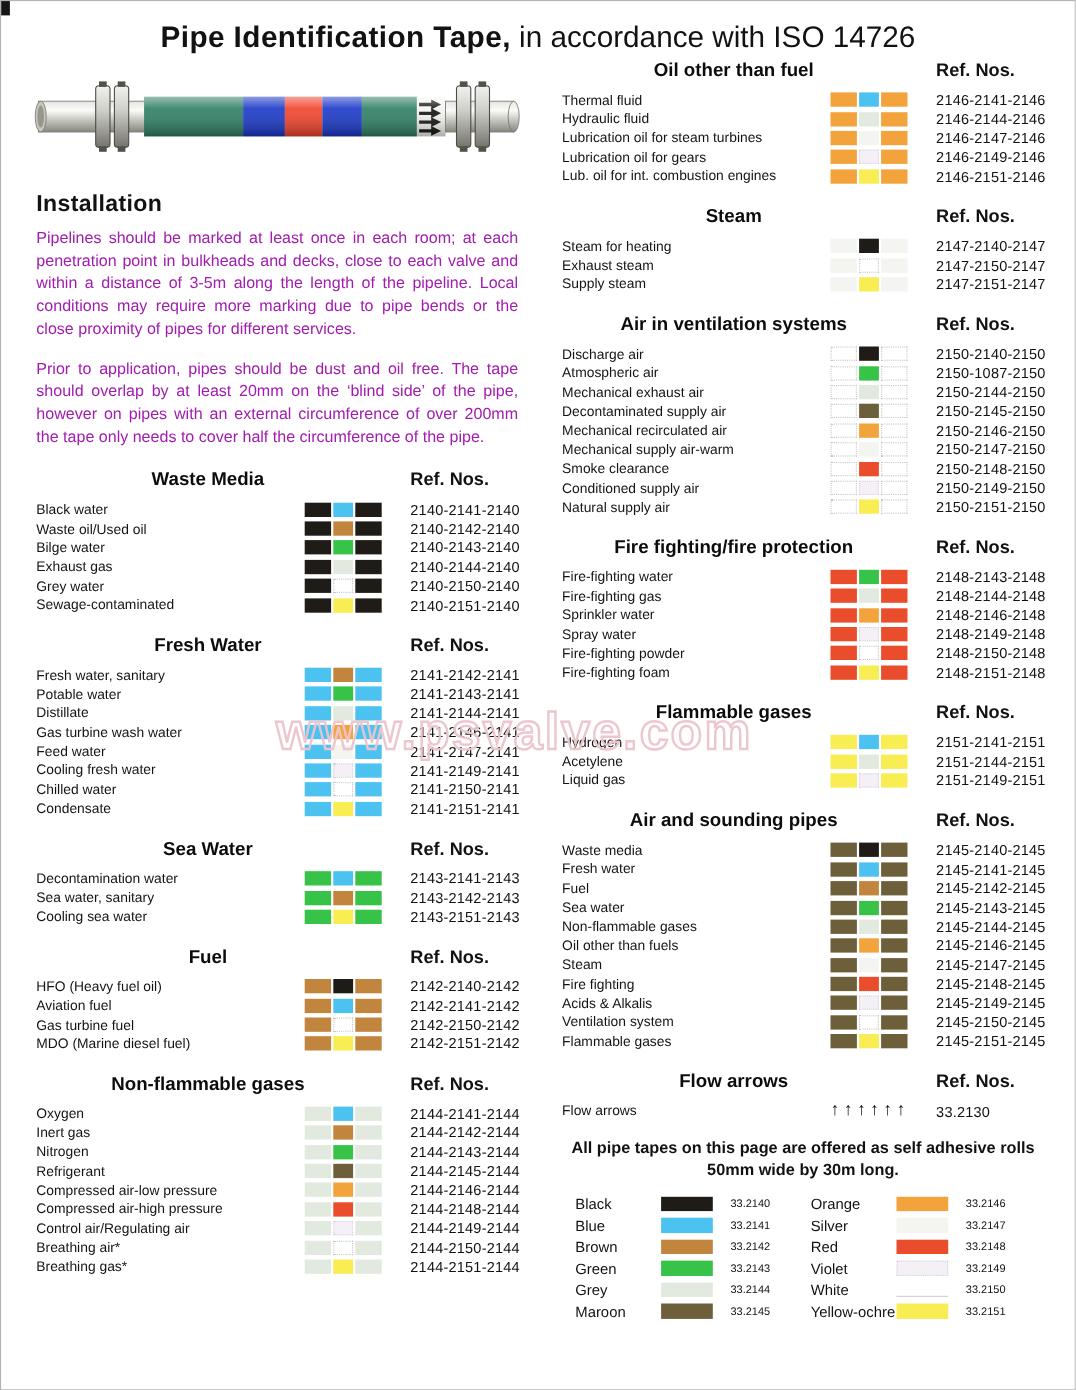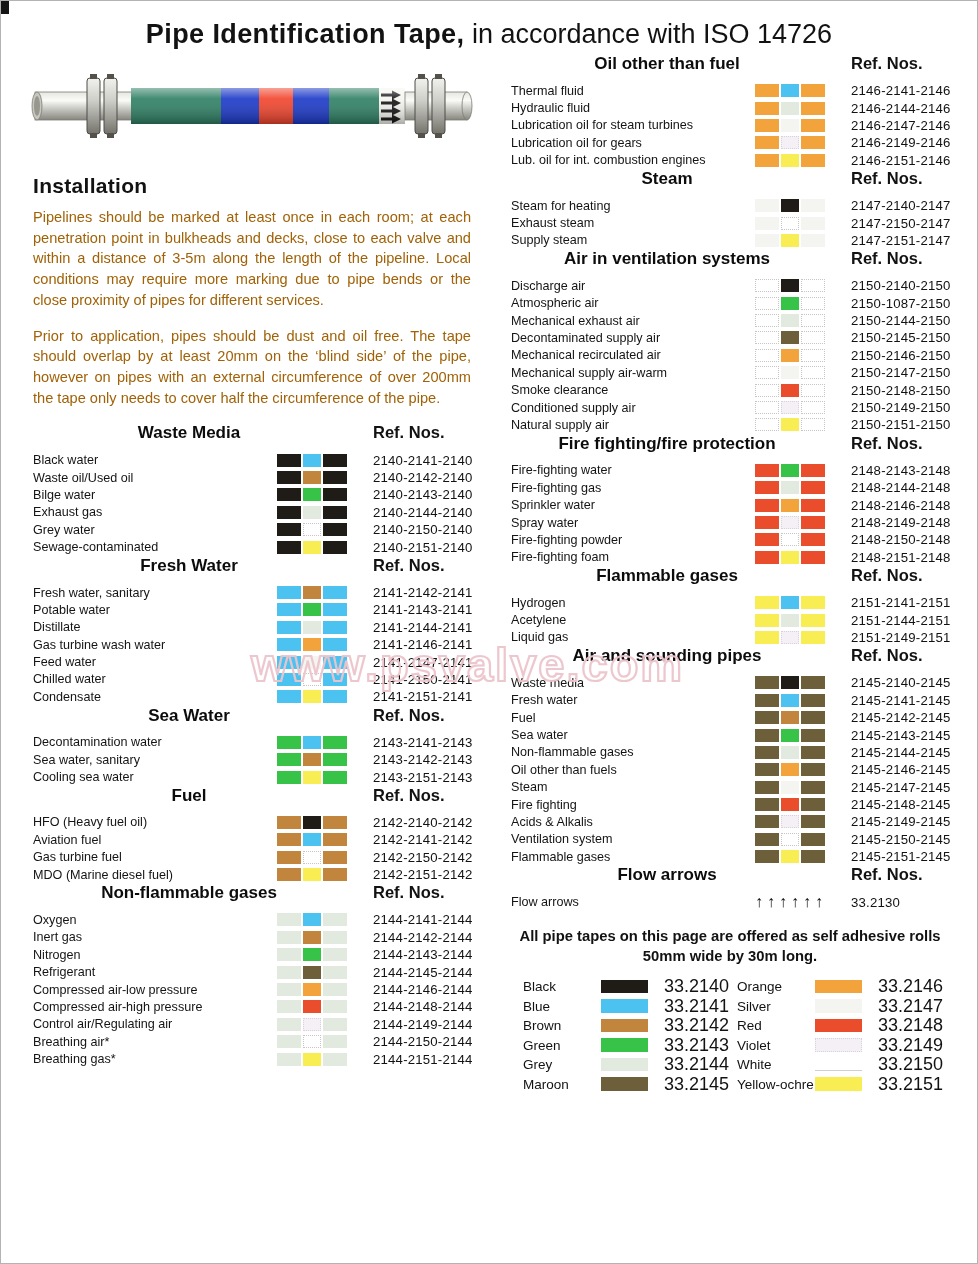--- a/index.html
+++ b/index.html
@@ -6,41 +6,41 @@
   .page{position:relative;width:978px;height:1264px;background:#fff;
         font-family:"Liberation Sans",sans-serif;color:#121212;
         border:1px solid #b3b3b3;box-sizing:border-box;overflow:hidden;}
   .corner-mark{position:absolute;left:0;top:0;width:8px;height:13px;background:#151515;}
   .page-title{text-align:center;margin-top:18px;font-size:27px;white-space:nowrap;}
   .title-bold{font-weight:bold;letter-spacing:.4px;}
   .columns{display:flex;padding:4px 28px 0 30px;gap:36px;}
   .col{width:442px;}
   .pipe-wrap{padding-top:6px;height:104px;}
   .inst-heading{font-size:21px;font-weight:bold;margin:10px 0 9px 2px;letter-spacing:.3px;}
-  .inst-para{font-size:14.6px;line-height:1.42;text-align:justify;margin:0 2px 15px 2px;color:#a16207;}
-  .section{}
+  .inst-para{font-size:14.6px;line-height:1.42;text-align:justify;margin:0 2px 15px 2px;color:#a21caf;}
+  .section{margin-top:18px;}
   #right-sections > .section:first-child{margin-top:0;}
   .sec-header{display:flex;align-items:baseline;margin-bottom:8px;}
   .sec-title{width:316px;text-align:center;font-size:17px;font-weight:bold;color:#0c0c0c;}
   .sec-ref{margin-left:26px;width:100px;font-size:16.5px;font-weight:bold;}
   .row{display:flex;align-items:center;height:17.4px;padding-left:2px;}
   .row-label{width:244px;font-size:12.6px;color:#141414;}
   .row-swatch{width:70px;display:flex;gap:2px;align-items:center;}
   .seg{height:13px;box-sizing:border-box;}
   .seg-side{width:24px;}
   .seg-mid{flex:1;}
   .row-ref{margin-left:26px;font-size:13.2px;letter-spacing:.2px;white-space:nowrap;}
   .flow-glyphs{width:70px;text-align:center;font-size:16px;font-weight:bold;letter-spacing:4px;white-space:nowrap;}
   .note{margin-top:16px;text-align:center;font-size:14.8px;font-weight:bold;line-height:1.35;}
   .legend{display:flex;margin-top:10px;padding-left:14px;}
   .legend-col{width:218px;}
   .legend-row{display:flex;align-items:center;height:19.5px;}
   .legend-name{width:78px;font-size:13.5px;}
   .legend-swatch{width:47px;height:13.5px;box-sizing:border-box;}
-  .legend-ref{margin-left:16px;font-size:18px;}
+  .legend-ref{margin-left:16px;font-size:10px;}
   .watermark{position:absolute;left:250px;top:636px;font-size:47px;font-weight:bold;
              letter-spacing:2px;white-space:nowrap;color:transparent;
              -webkit-text-stroke:2.2px #edc5cc;opacity:.95;pointer-events:none;z-index:5;}
 </style>
 </head>
 <body>
 
 <div class="page">
   <div class="corner-mark"></div>
   <div class="watermark">www.psvalve.com</div>
@@ -224,20 +224,29 @@
             <div class="row">
               <div class="row-label">Feed water</div>
               <div class="row-swatch">
                 <div class="seg seg-side" style="background: rgb(76, 194, 241);"></div>
                 <div class="seg seg-mid" style="background: rgb(244, 244, 241);"></div>
                 <div class="seg seg-side" style="background: rgb(76, 194, 241);"></div>
               </div>
               <div class="row-ref">2141-2147-2141</div>
             </div>
             <div class="row">
+              <div class="row-label">Cooling fresh water</div>
+              <div class="row-swatch">
+                <div class="seg seg-side" style="background: rgb(76, 194, 241);"></div>
+                <div class="seg seg-mid" style="background: rgb(245, 240, 246); border: 1px dotted rgb(217, 207, 224);"></div>
+                <div class="seg seg-side" style="background: rgb(76, 194, 241);"></div>
+              </div>
+              <div class="row-ref">2141-2149-2141</div>
+            </div>
+            <div class="row">
               <div class="row-label">Chilled water</div>
               <div class="row-swatch">
                 <div class="seg seg-side" style="background: rgb(76, 194, 241);"></div>
                 <div class="seg seg-mid" style="background: rgb(255, 255, 255); border: 1px dotted rgb(198, 198, 198);"></div>
                 <div class="seg seg-side" style="background: rgb(76, 194, 241);"></div>
               </div>
               <div class="row-ref">2141-2150-2141</div>
             </div>
             <div class="row">
               <div class="row-label">Condensate</div>

